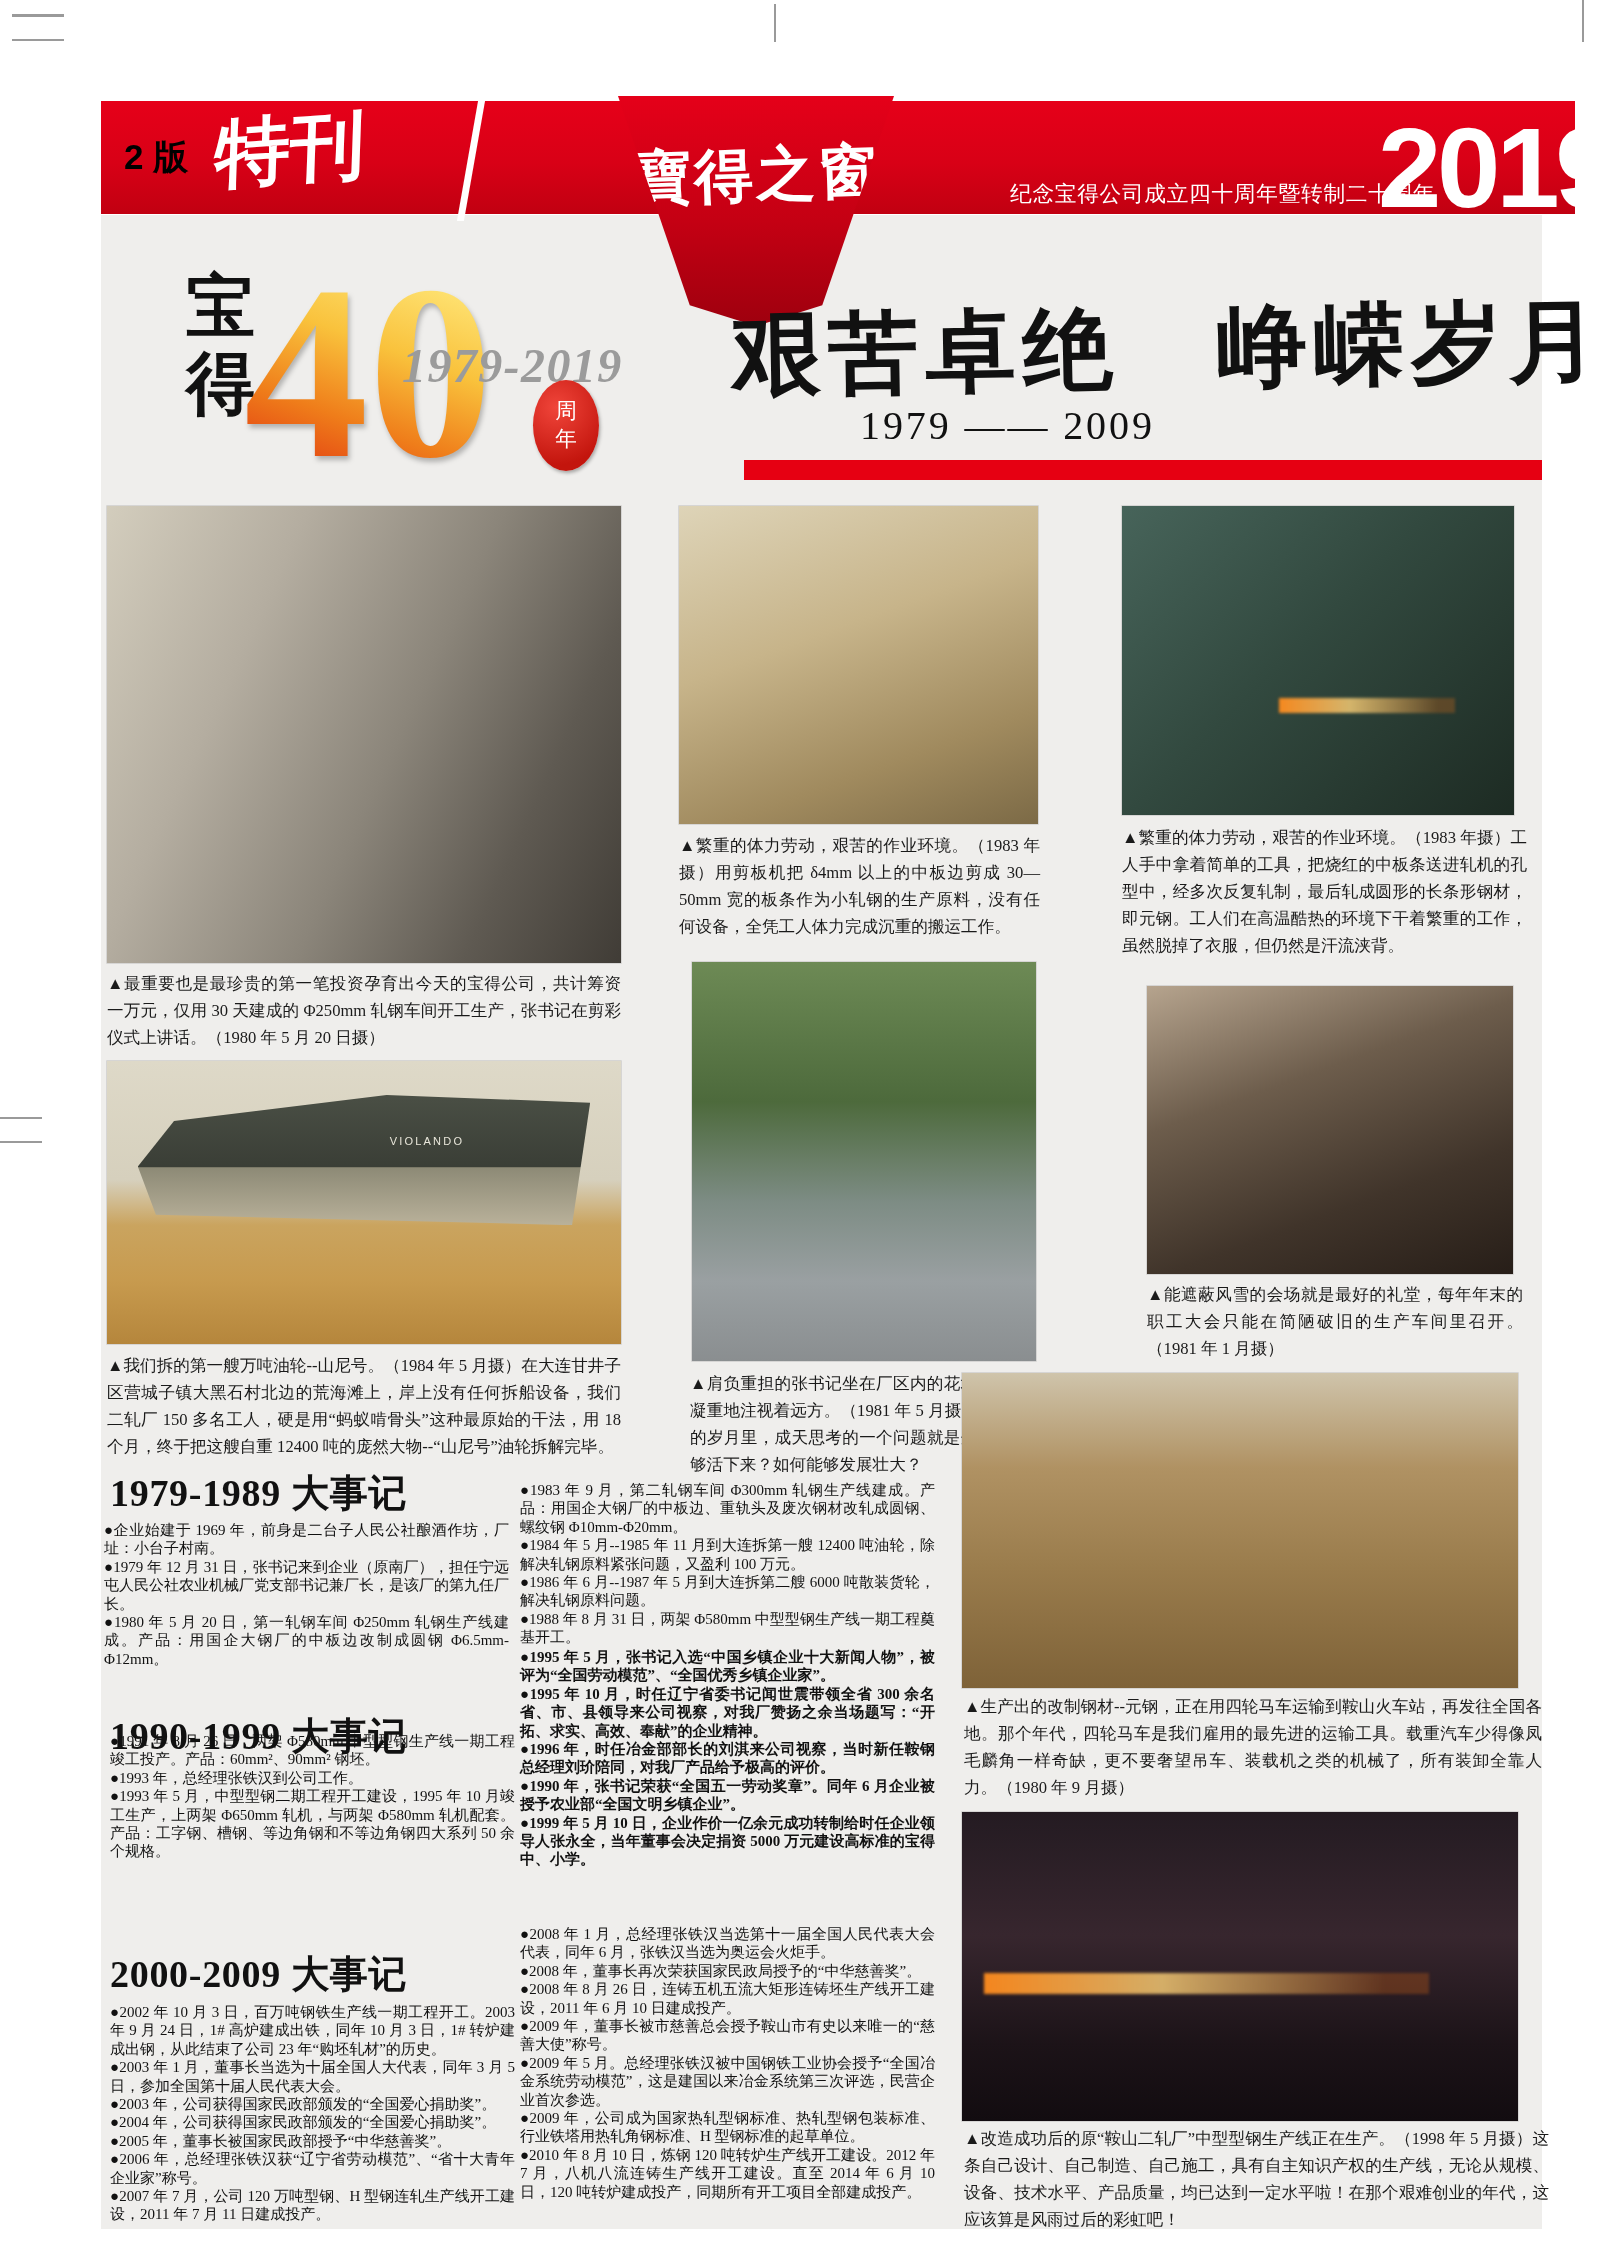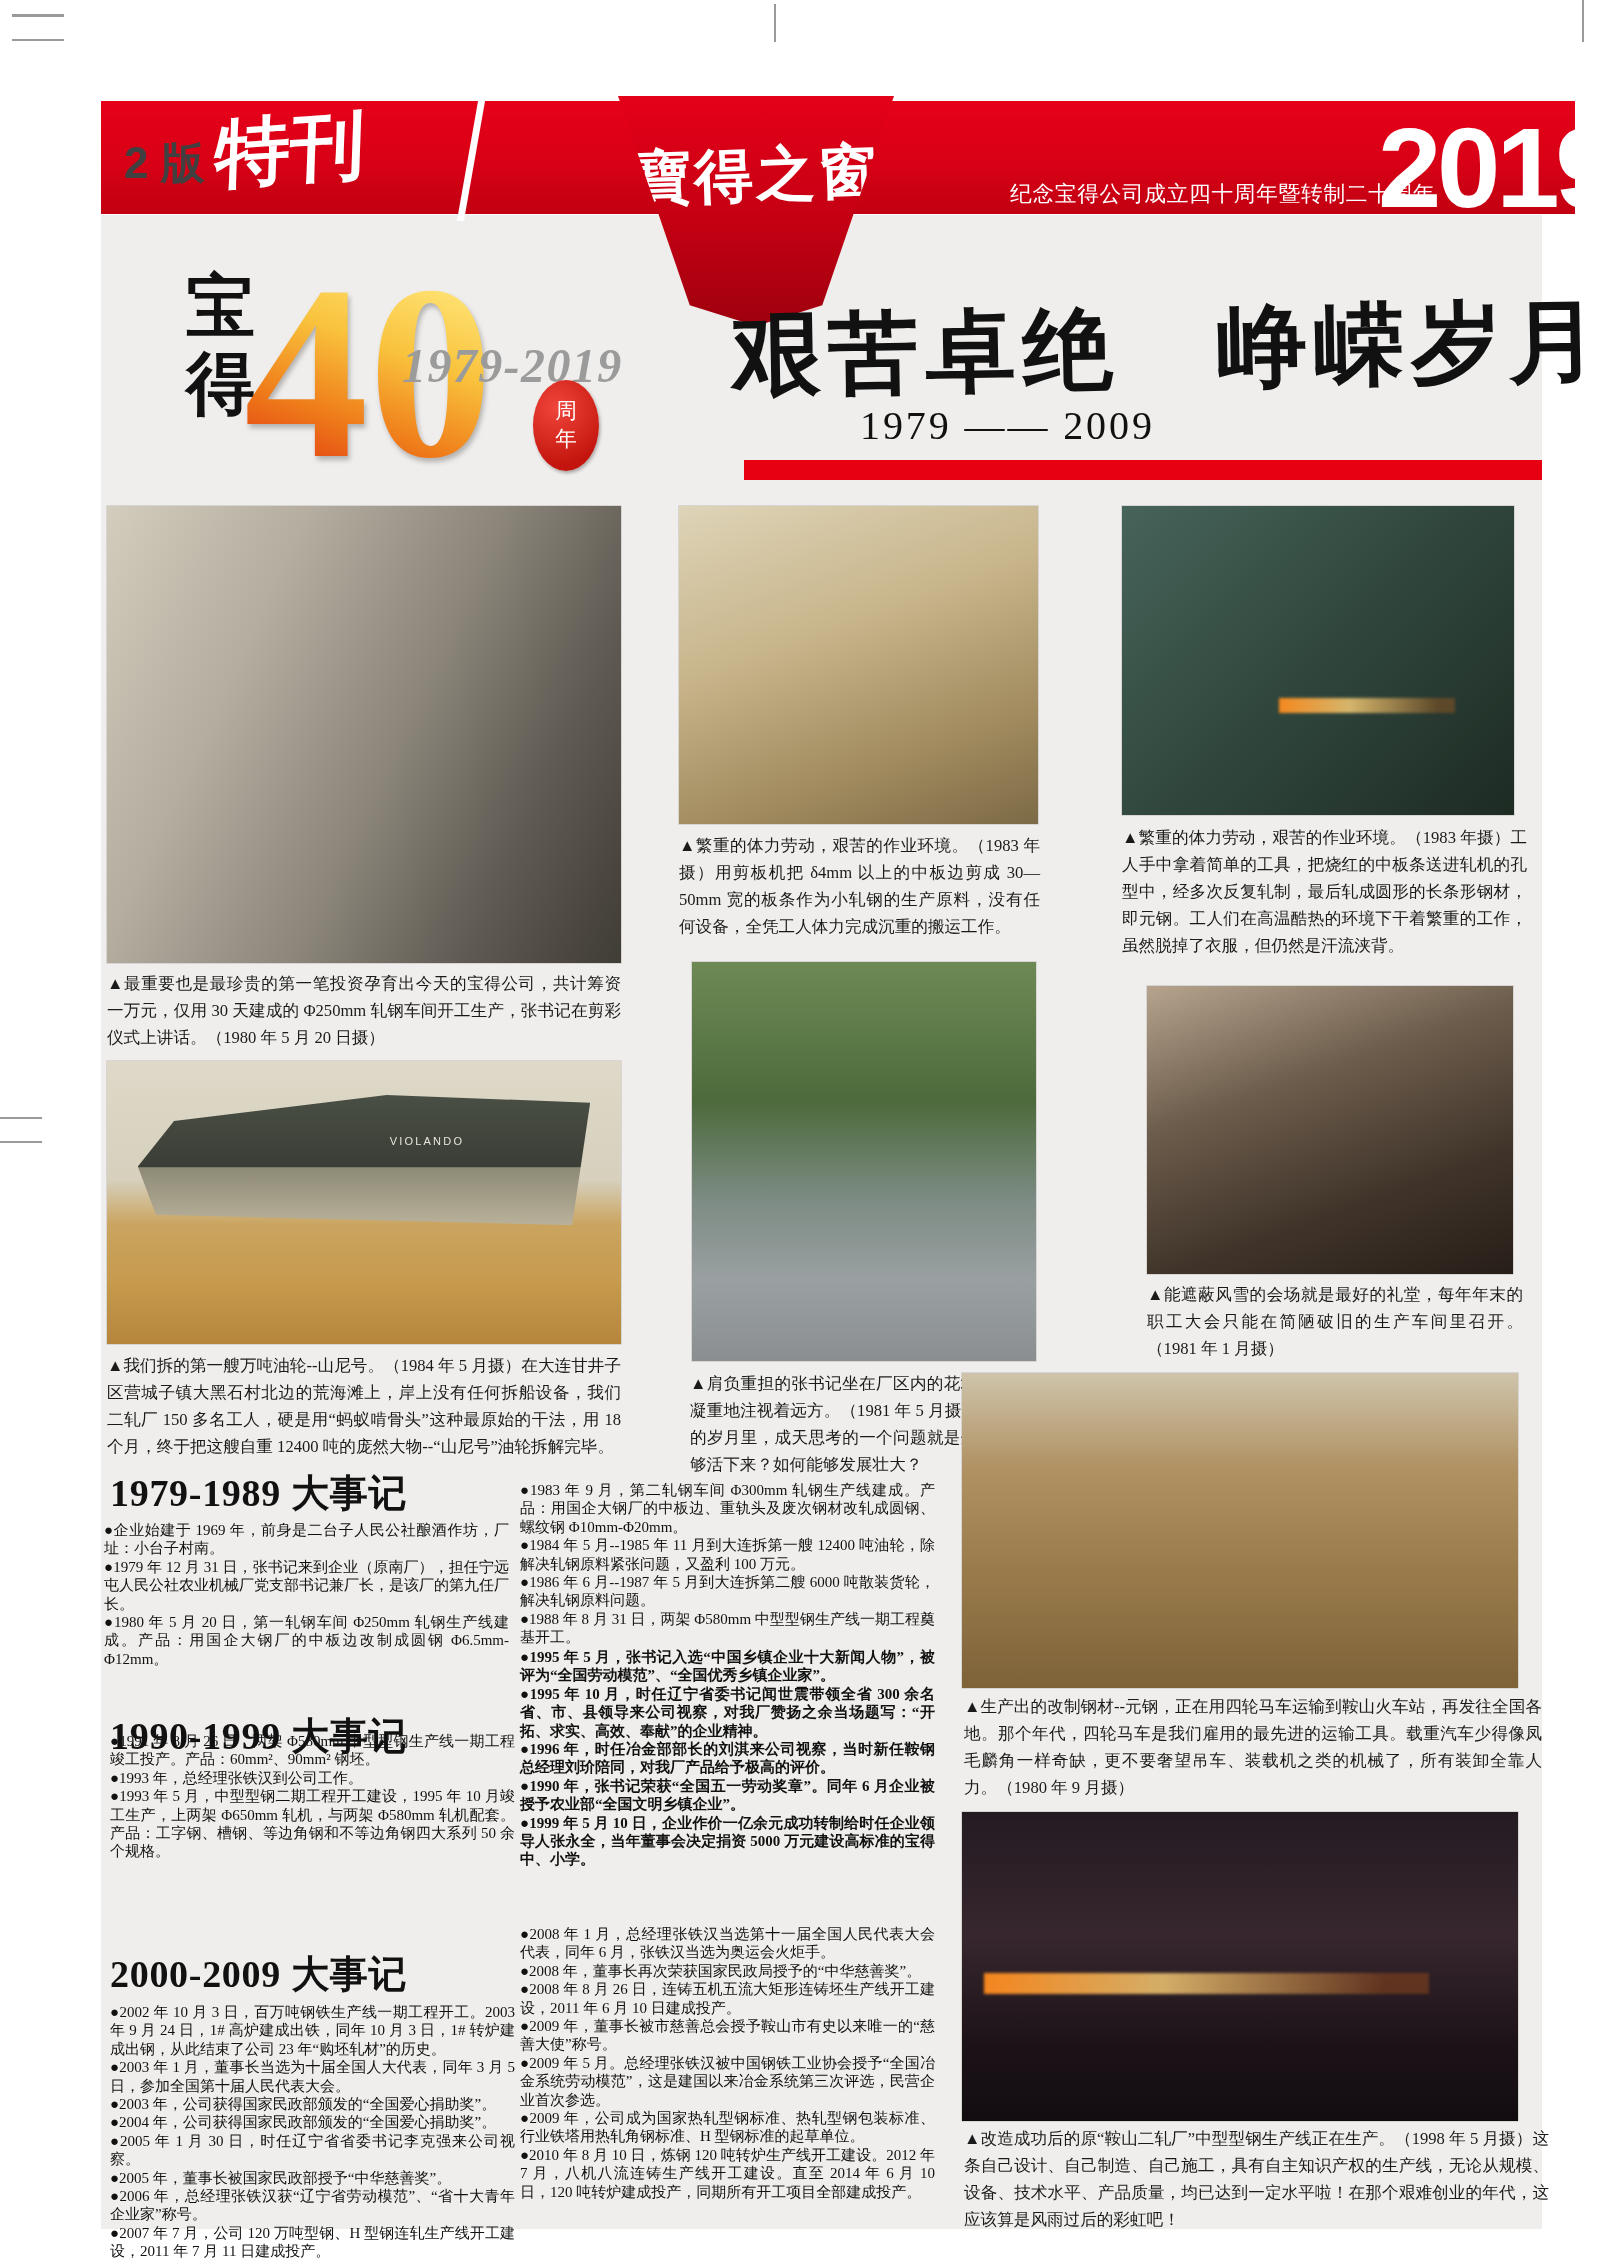--- a/index.html
+++ b/index.html
@@ -5,21 +5,21 @@
   html,body{margin:0;padding:0;background:#ffffff;}
   #paper{position:relative;width:1621px;height:2261px;background:#ffffff;overflow:hidden;
          font-family:"Liberation Serif", serif;color:#111;}
   .abs{position:absolute;}
   .mark{background:#9a9a9a;}
   
   .ground{left:101px;top:215px;width:1441px;height:2014px;background:#efeeec;}
   
   .band{left:101px;top:101px;width:1474px;height:113px;
         background:linear-gradient(180deg,#e60019 0%,#d80016 55%,#c10011 100%);}
-  .edition{color:#404040;font-size:44px;font-weight:bold;font-family:"Liberation Sans",sans-serif;}
+  .edition{color:#000000;font-size:35px;font-weight:bold;font-family:"Liberation Sans",sans-serif;}
   .special{color:#fff;font-size:75px;font-weight:bold;transform:rotate(-4deg) skewX(-6deg);
            font-family:"Liberation Serif",serif;}
   .slash{background:#fff;width:7.2px;height:126px;transform:skewX(-10deg);}
   .ribbon{left:618px;top:96px;width:276px;height:230px;
           background:linear-gradient(180deg,#e50019 0%,#c40013 55%,#9e000e 100%);
           clip-path:polygon(0 0,100% 0,74% 91%,50% 100%,26% 91%);
           filter:drop-shadow(0 4.3px 5.8px rgba(0,0,0,.35));}
   .ribbon-text{left:0;top:40px;width:100%;text-align:center;color:#fff;font-size:59px;
                font-weight:bold;letter-spacing:2.9px;transform:rotate(-2deg);}
   .subtitle{color:#fff;font-size:21.7px;letter-spacing:0.7px;}
@@ -133,21 +133,20 @@
     <p>●1993 年，总经理张铁汉到公司工作。</p>
     <p>●1993 年 5 月，中型型钢二期工程开工建设，1995 年 10 月竣工生产，上两架 Φ650mm 轧机，与两架 Φ580mm 轧机配套。产品：工字钢、槽钢、等边角钢和不等边角钢四大系列 50 余个规格。</p>
   </div>
 
   <div class="abs heading" style="left:110px;top:1949px;">2000-2009 大事记</div>
   <div class="abs events" style="left:110px;top:2003px;width:405px;">
     <p>●2002 年 10 月 3 日，百万吨钢铁生产线一期工程开工。2003 年 9 月 24 日，1# 高炉建成出铁，同年 10 月 3 日，1# 转炉建成出钢，从此结束了公司 23 年“购坯轧材”的历史。</p>
     <p>●2003 年 1 月，董事长当选为十届全国人大代表，同年 3 月 5 日，参加全国第十届人民代表大会。</p>
     <p>●2003 年，公司获得国家民政部颁发的“全国爱心捐助奖”。</p>
     <p>●2004 年，公司获得国家民政部颁发的“全国爱心捐助奖”。</p>
-    <p>●2005 年 1 月 30 日，时任辽宁省省委书记李克强来公司视察。</p>
     <p>●2005 年，董事长被国家民政部授予“中华慈善奖”。</p>
     <p>●2006 年，总经理张铁汉获“辽宁省劳动模范”、“省十大青年企业家”称号。</p>
     <p>●2007 年 7 月，公司 120 万吨型钢、H 型钢连轧生产线开工建设，2011 年 7 月 11 日建成投产。</p>
   </div>
 
   <div class="abs events" style="left:520px;top:1481px;width:415px;">
     <p>●1983 年 9 月，第二轧钢车间 Φ300mm 轧钢生产线建成。产品：用国企大钢厂的中板边、重轨头及废次钢材改轧成圆钢、螺纹钢 Φ10mm-Φ20mm。</p>
     <p>●1984 年 5 月--1985 年 11 月到大连拆第一艘 12400 吨油轮，除解决轧钢原料紧张问题，又盈利 100 万元。</p>
     <p>●1986 年 6 月--1987 年 5 月到大连拆第二艘 6000 吨散装货轮，解决轧钢原料问题。</p>
     <p>●1988 年 8 月 31 日，两架 Φ580mm 中型型钢生产线一期工程奠基开工。</p>

